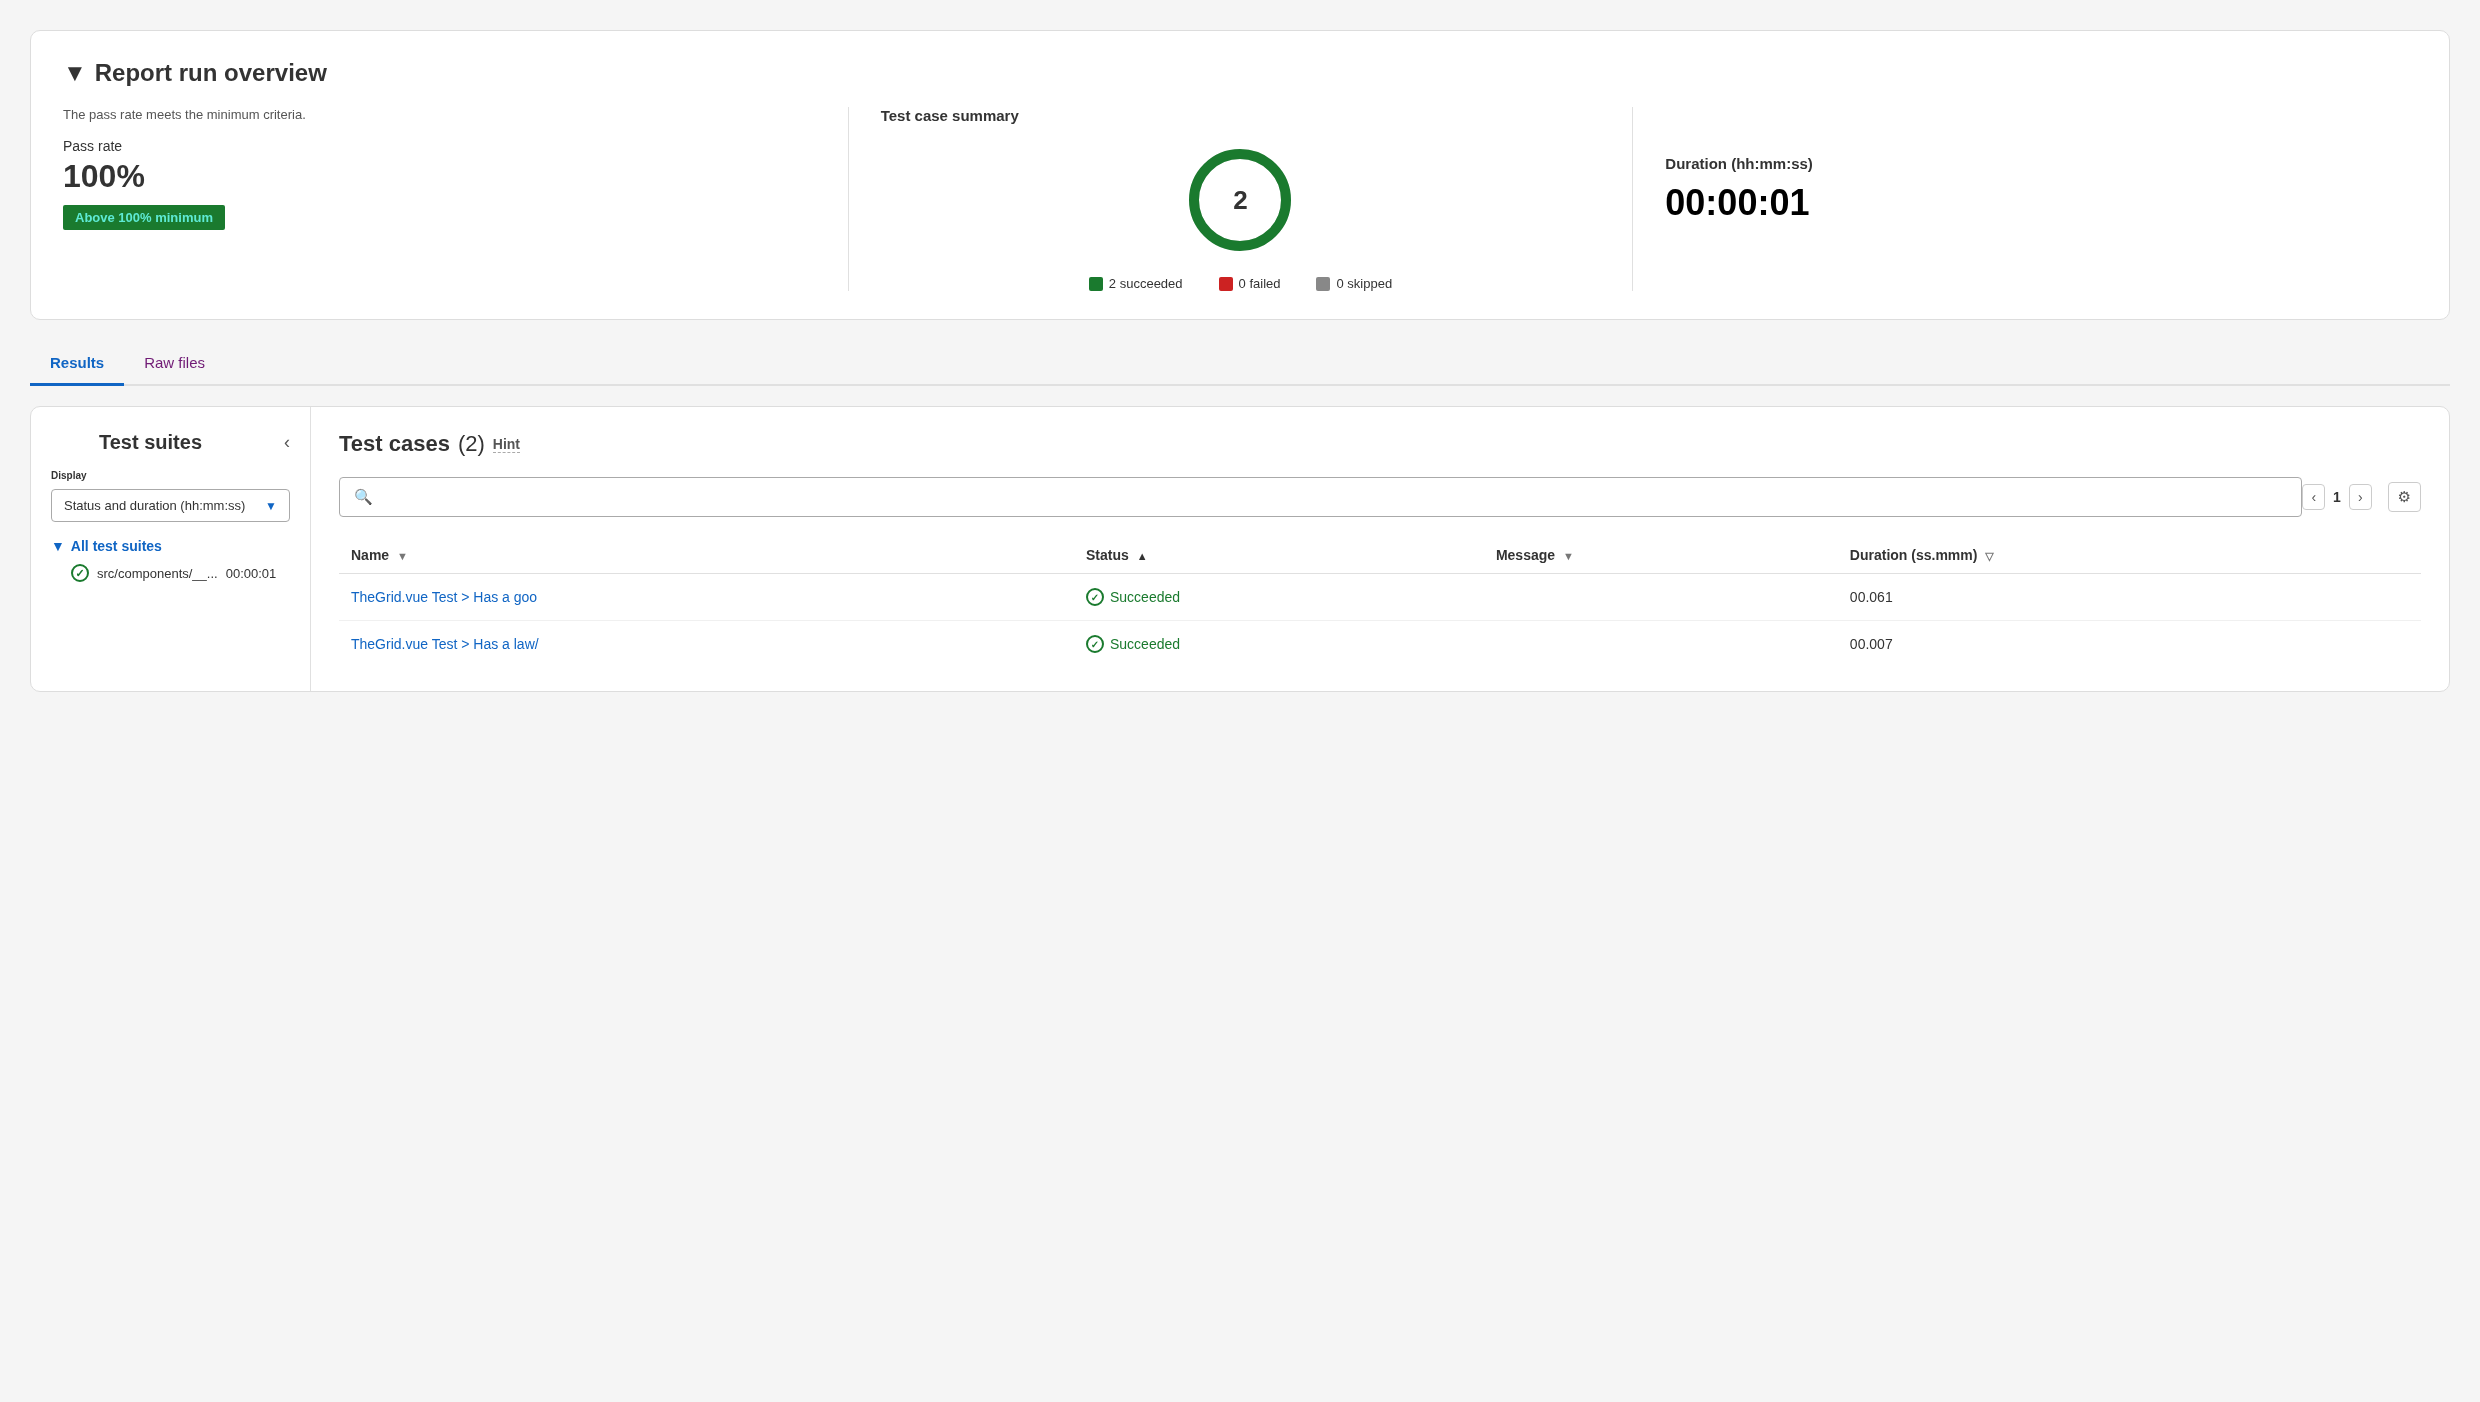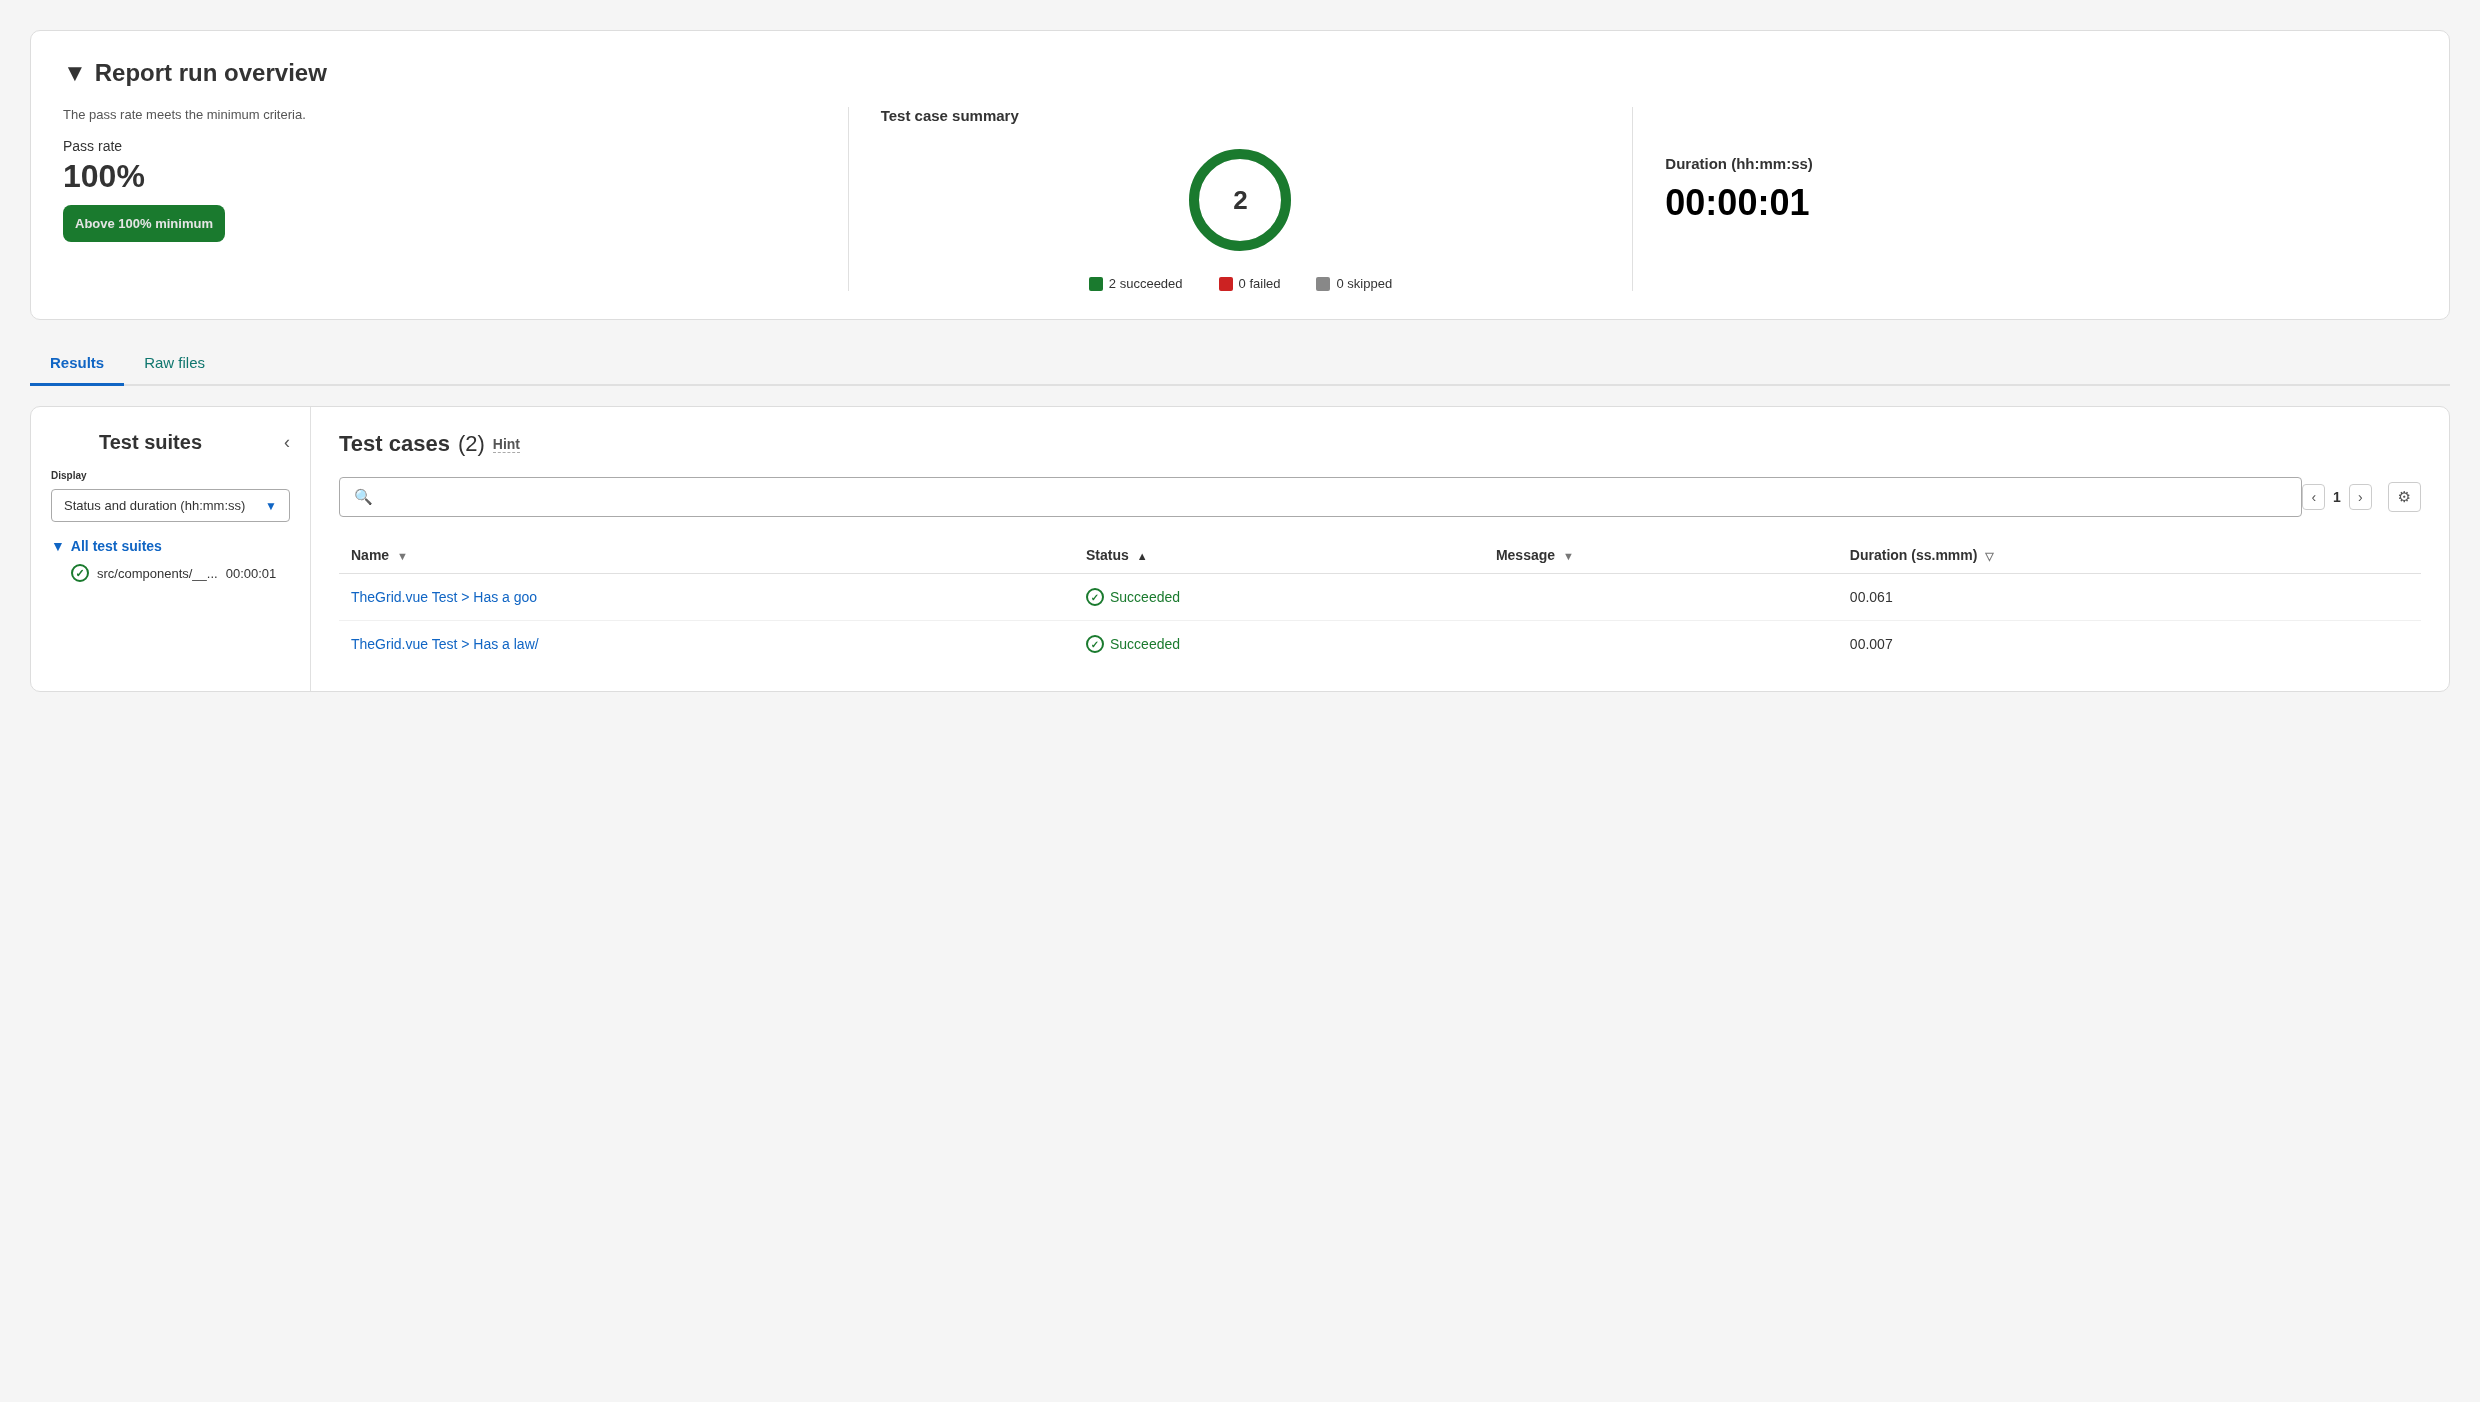--- a/index.html
+++ b/index.html
@@ -76,23 +76,23 @@
     }
 
     .pass-rate-value {
       font-size: 32px;
       font-weight: 700;
       margin-bottom: 10px;
     }
 
     .minimum-badge {
       background: #1a7a2e;
-      color: #e5e5e5;
-      border-radius: 8px;
-      padding: 11px 12px;
+      color: #5eead4;
+      border-radius: 2px;
+      padding: 5px 12px;
       font-size: 13px;
       font-weight: 600;
       display: inline-block;
     }
 
     .section-title {
       font-size: 15px;
       font-weight: 600;
       color: #333;
       margin-bottom: 16px;
@@ -163,21 +163,21 @@
       display: flex;
       border-bottom: 2px solid #e0e0e0;
       margin-bottom: 20px;
       gap: 0;
     }
 
     .tab {
       padding: 10px 20px 12px;
       font-size: 15px;
       cursor: pointer;
-      color: #0f766e;
+      color: #701a75;
       border-bottom: 3px solid transparent;
       margin-bottom: -2px;
     }
 
     .tab.active {
       color: #1065c4;
       font-weight: 600;
       border-bottom: 3px solid #1065c4;
     }
 

